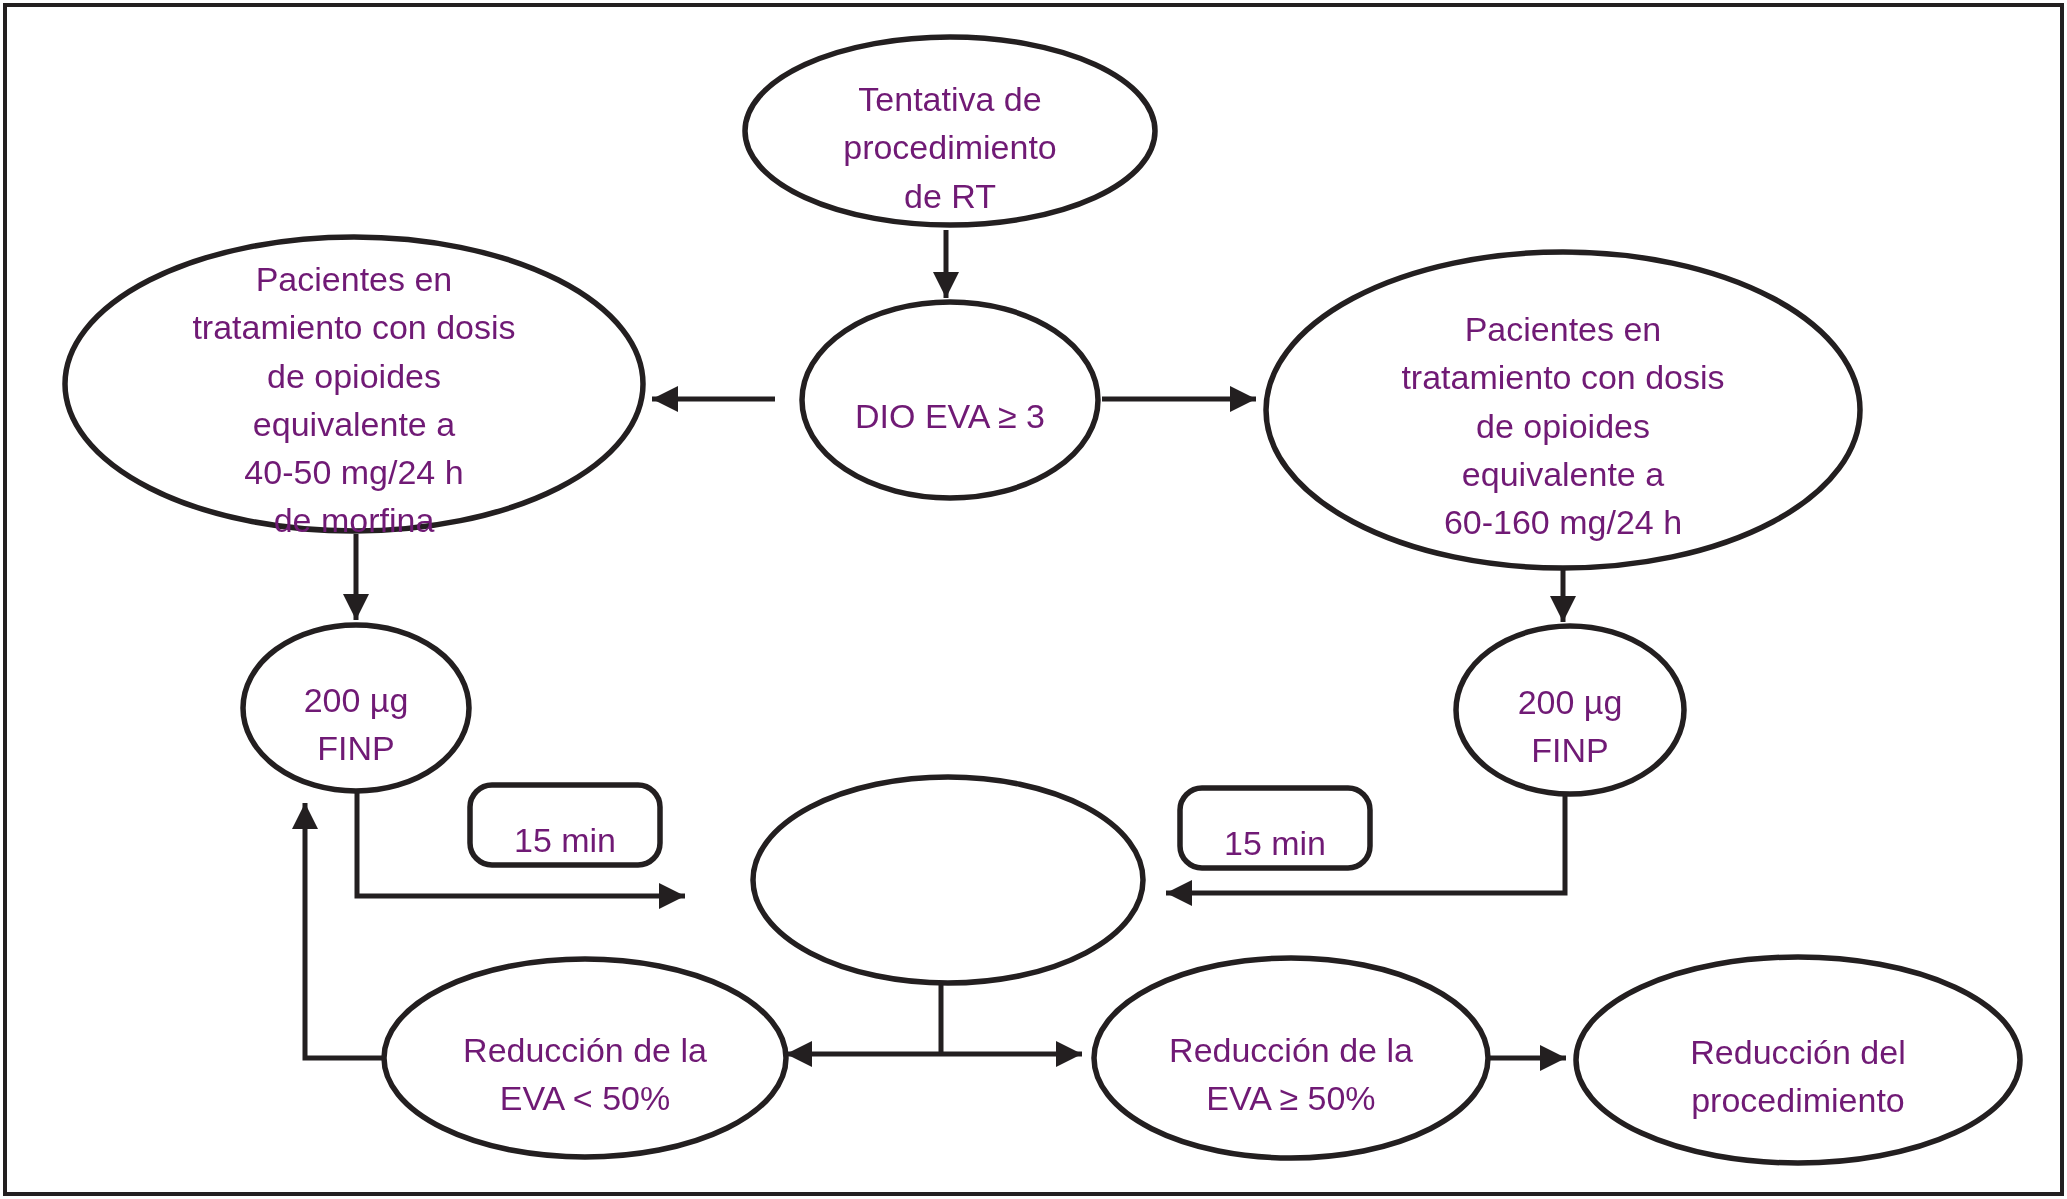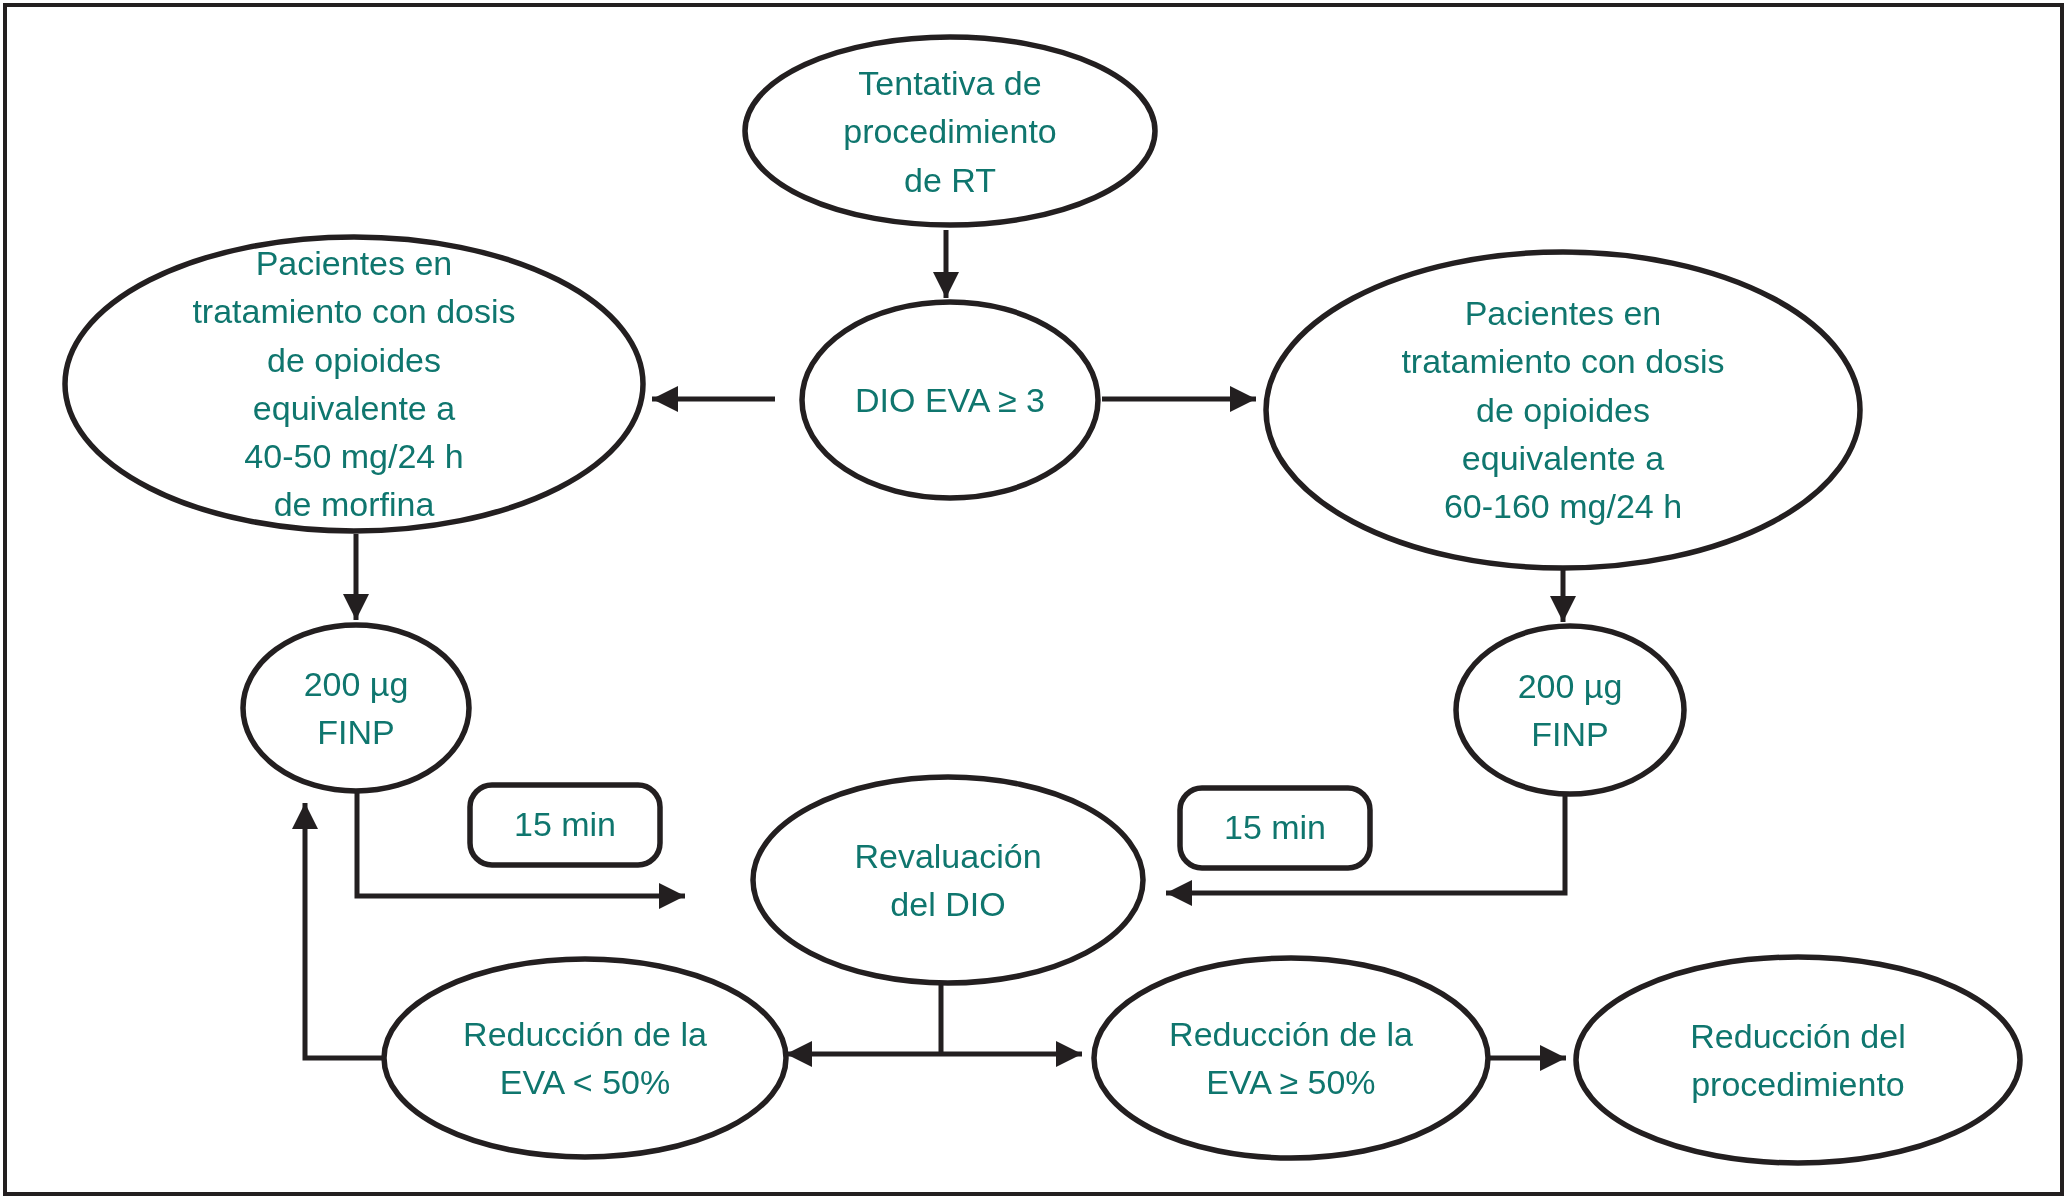--- a/index.html
+++ b/index.html
@@ -3,21 +3,21 @@
 <meta charset="utf-8">
 <style>
   html,body{margin:0;padding:0;background:#ffffff;}
   #stage{position:relative;width:2067px;height:1199px;background:#ffffff;overflow:hidden;
          font-family:"Liberation Sans",sans-serif;}
   #diagram-svg{position:absolute;left:0;top:0;}
   .shape{fill:#ffffff;stroke:#231f20;stroke-width:5.5px;}
   .edge{fill:none;stroke:#231f20;stroke-width:5px;}
   .border{fill:none;stroke:#231f20;stroke-width:4px;}
   .lbl{position:absolute;transform:translate(-50%,-50%);text-align:center;
-       white-space:pre-line;font-size:34px;line-height:1.42;color:#0f766e;}
+       white-space:pre-line;font-size:34px;line-height:1.42;color:#701a75;margin-top:16px;}
 </style>
 </head>
 <body>
 
 <div id="stage">
 
   <svg id="diagram-svg" width="2067" height="1199" viewBox="0 0 2067 1199">
     <defs>
       <marker id="ah" markerUnits="userSpaceOnUse" markerWidth="30" markerHeight="28" refX="26" refY="13" orient="auto-start-reverse">
         <path d="M0,0 L26,13 L0,26 Z" fill="#231f20"></path>
@@ -67,22 +67,20 @@
 tratamiento con dosis
 de opioides
 equivalente a
 60-160 mg/24 h</div>
   <div class="lbl" style="left:356px;top:708px">200 µg
 FINP</div>
   <div class="lbl" style="left:1570px;top:710px">200 µg
 FINP</div>
   <div class="lbl" style="left:565px;top:824px">15 min</div>
   <div class="lbl" style="left:1275px;top:827px">15 min</div>
-  <div class="lbl" style="left:948px;top:880px">Revaluación
-del DIO</div>
   <div class="lbl" style="left:585px;top:1058px">Reducción de la
 EVA &lt; 50%</div>
   <div class="lbl" style="left:1291px;top:1058px">Reducción de la
 EVA ≥ 50%</div>
   <div class="lbl" style="left:1798px;top:1060px">Reducción del
 procedimiento</div>
 
 </div>
 
 </body></html>

